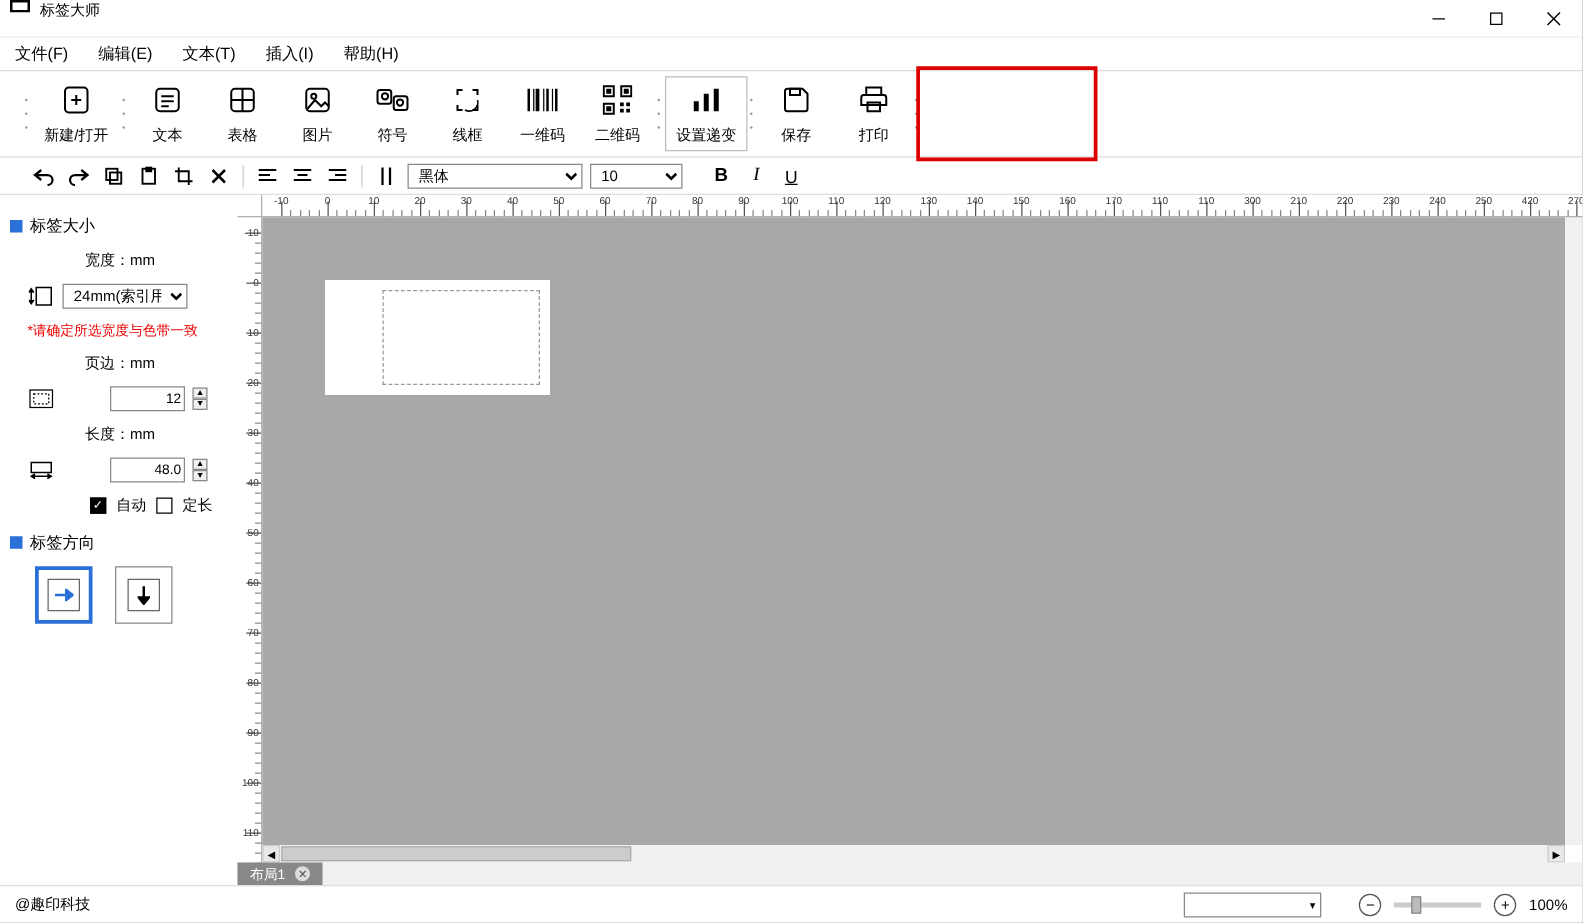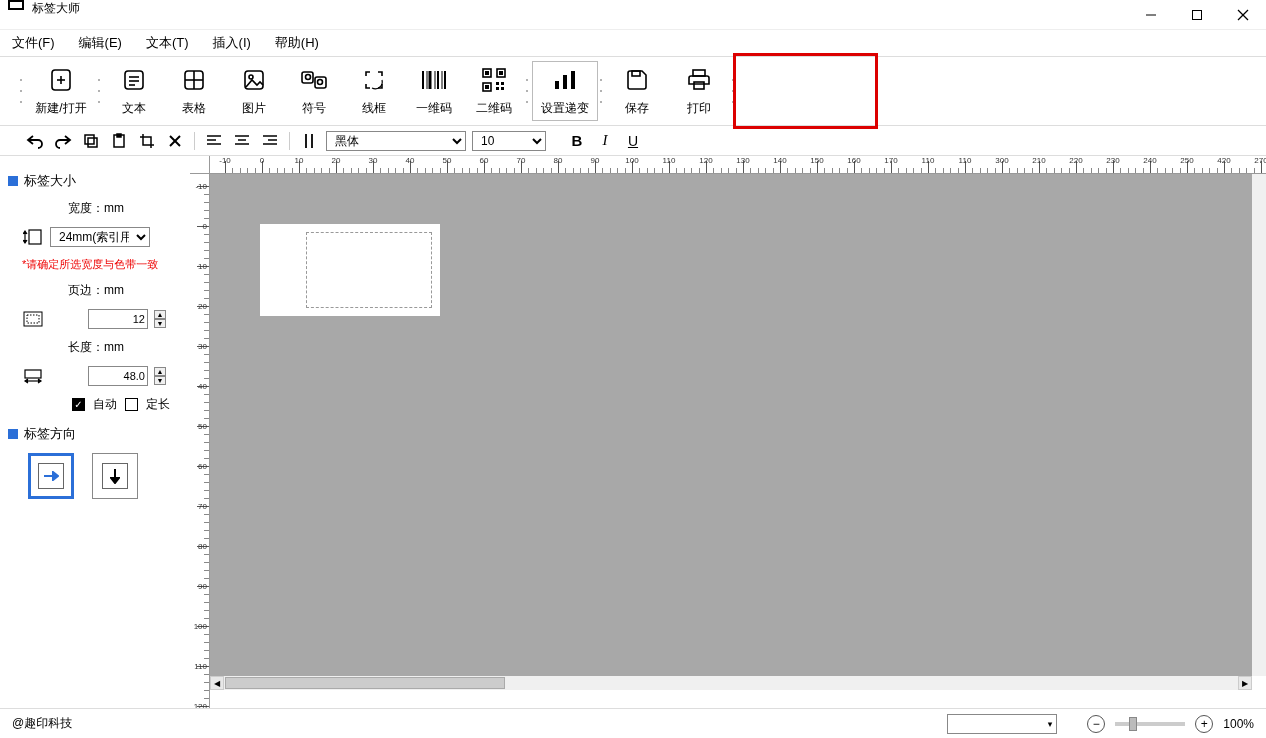--- a/index.html
+++ b/index.html
@@ -683,20 +683,26 @@
         <div class="label-inner"></div>
       </div>
     </div>
     <div class="vscroll"></div>
     <div class="hscroll">
       <div class="arrow">◀</div>
       <div class="thumb"></div>
       <div style="flex:1"></div>
       <div class="arrow">▶</div>
     </div>
+    <div class="tabbar">
+      <div class="tab">
+        <span>布局1</span>
+        <span class="close">✕</span>
+      </div>
+    </div>
   </div>
 </div>
 
 <div class="statusbar">
   <span>@趣印科技</span>
   <div class="spacer"></div>
   <div class="combo">
       <span style="font-size:9px;">▾</span>
     </div>
   <div class="zoomctl">

